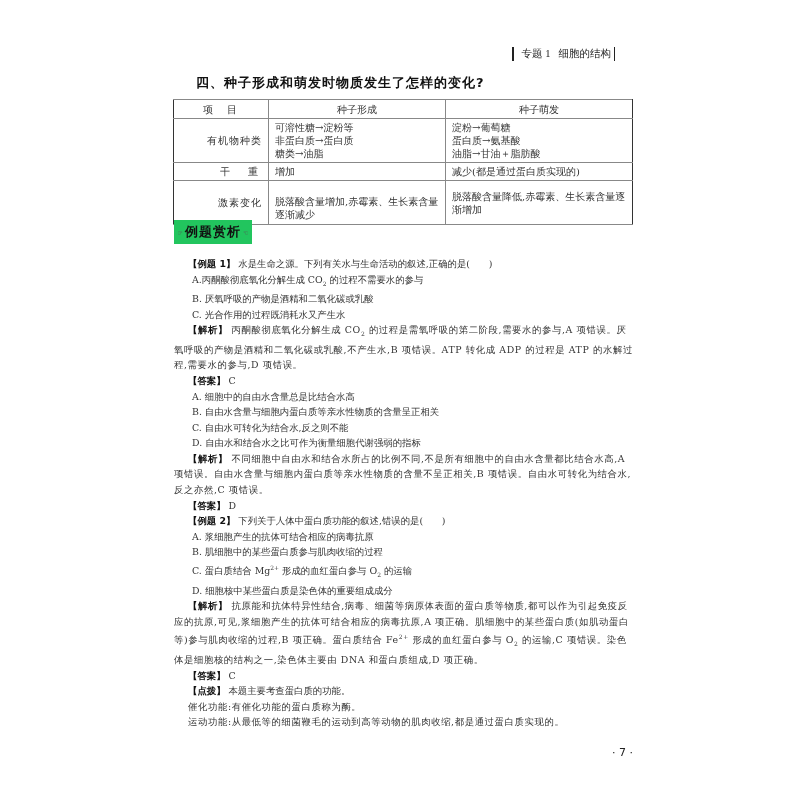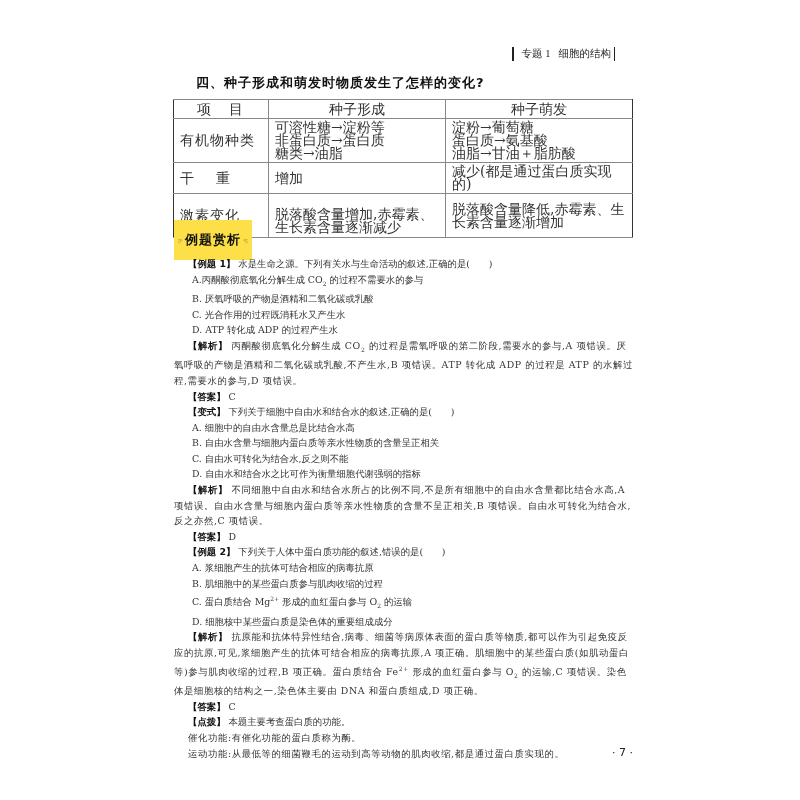--- a/index.html
+++ b/index.html
@@ -9,30 +9,30 @@
 
   .running-header { position:absolute; left:512px; top:46px; height:16px; display:flex; align-items:center;
                     font-family:Liberation Serif, serif; font-size:10.5px; color:#222; }
   .running-header .bar { width:1.5px; height:14px; background:#222; }
   .running-header .sp { display:inline-block; width:8px; }
 
   .section-title { position:absolute; left:196px; top:74px; font-family:"DejaVu Sans","Liberation Sans",sans-serif;
                    font-size:13px; font-weight:bold; letter-spacing:1px; color:#111; }
 
   table.cmp { position:absolute; left:173px; top:99px; width:460px; border-collapse:collapse;
-              font-size:14px; color:#333; border-top:1.4px solid #333; border-bottom:1.4px solid #333; }
+              font-size:10px; color:#333; border-top:1.4px solid #333; border-bottom:1.4px solid #333; }
   table.cmp td, table.cmp th { border:0.8px solid #888; padding:2px 6px; vertical-align:middle; line-height:13px; font-weight:normal; }
   table.cmp tr td:first-child, table.cmp tr th:first-child { border-left:1.2px solid #333; }
   table.cmp tr td:last-child, table.cmp tr th:last-child { border-right:1.2px solid #333; }
   table.cmp th { text-align:center; height:14px; }
-  table.cmp td.rowhead { text-align:left; width:82px; letter-spacing:1px; }
+  table.cmp td.rowhead { text-align:right; width:82px; letter-spacing:1px; }
   table.cmp td.col1 { width:164px; }
   .line { display:block; }
 
-  .badge { position:absolute; left:174px; top:220px; width:78px; height:40px; background:#fde047;
+  .badge { position:absolute; left:174px; top:220px; width:78px; height:24px; background:#22c55e;
            display:flex; align-items:center; justify-content:center; }
   .badge .deco { font-size:6px; color:#555; margin:0 2px; }
   .badge .txt { font-family:"DejaVu Sans","Liberation Sans",sans-serif; font-weight:bold; font-size:13px; color:#111; letter-spacing:1px; }
 
   .body-text { position:absolute; left:174px; top:256px; width:460px; font-size:9.4px; line-height:15.6px; color:#333; }
   .p { display:block; white-space:normal; }
   .ind1 { padding-left:14px; }
   .ind-first { text-indent:14px; }
   .opt { padding-left:18px; }
   .bold { font-weight:bold; color:#111; font-family:"DejaVu Sans","Liberation Sans",sans-serif; }
@@ -114,36 +114,29 @@
     </span>
     <span class="p opt">
       <span>A.</span><span>丙酮酸彻底氧化分解生成 CO</span><sub>2</sub><span> 的过程不需要水的参与</span>
     </span>
     <span class="p opt">
       <span>B.</span> <span>厌氧呼吸的产物是酒精和二氧化碳或乳酸</span>
     </span>
     <span class="p opt">
       <span>C.</span> <span>光合作用的过程既消耗水又产生水</span>
     </span>
-    <span class="p opt">
-      <span>D.</span> <span>ATP 转化成 ADP 的过程产生水</span>
-    </span>
     <span class="p ind-first jx">
       <span class="bold">【解析】</span>
       <span>丙酮酸彻底氧化分解生成 CO</span><sub>2</sub><span> 的过程是需氧呼吸的第二阶段,需要水的参与,A 项错误。厌氧呼吸的产物是酒精和二氧化碳或乳酸,不产生水,B 项错误。ATP 转化成 ADP 的过程是 ATP 的水解过程,需要水的参与,D 项错误。</span>
     </span>
     <span class="p ind1">
       <span class="bold">【答案】</span>
       <span>C</span>
     </span>
 
-    <span class="p ind1">
-      <span class="bold">【变式】</span>
-      <span>下列关于细胞中自由水和结合水的叙述,正确的是(　　)</span>
-    </span>
     <span class="p opt">
       <span>A.</span> <span>细胞中的自由水含量总是比结合水高</span>
     </span>
     <span class="p opt">
       <span>B.</span> <span>自由水含量与细胞内蛋白质等亲水性物质的含量呈正相关</span>
     </span>
     <span class="p opt">
       <span>C.</span> <span>自由水可转化为结合水,反之则不能</span>
     </span>
     <span class="p opt">

